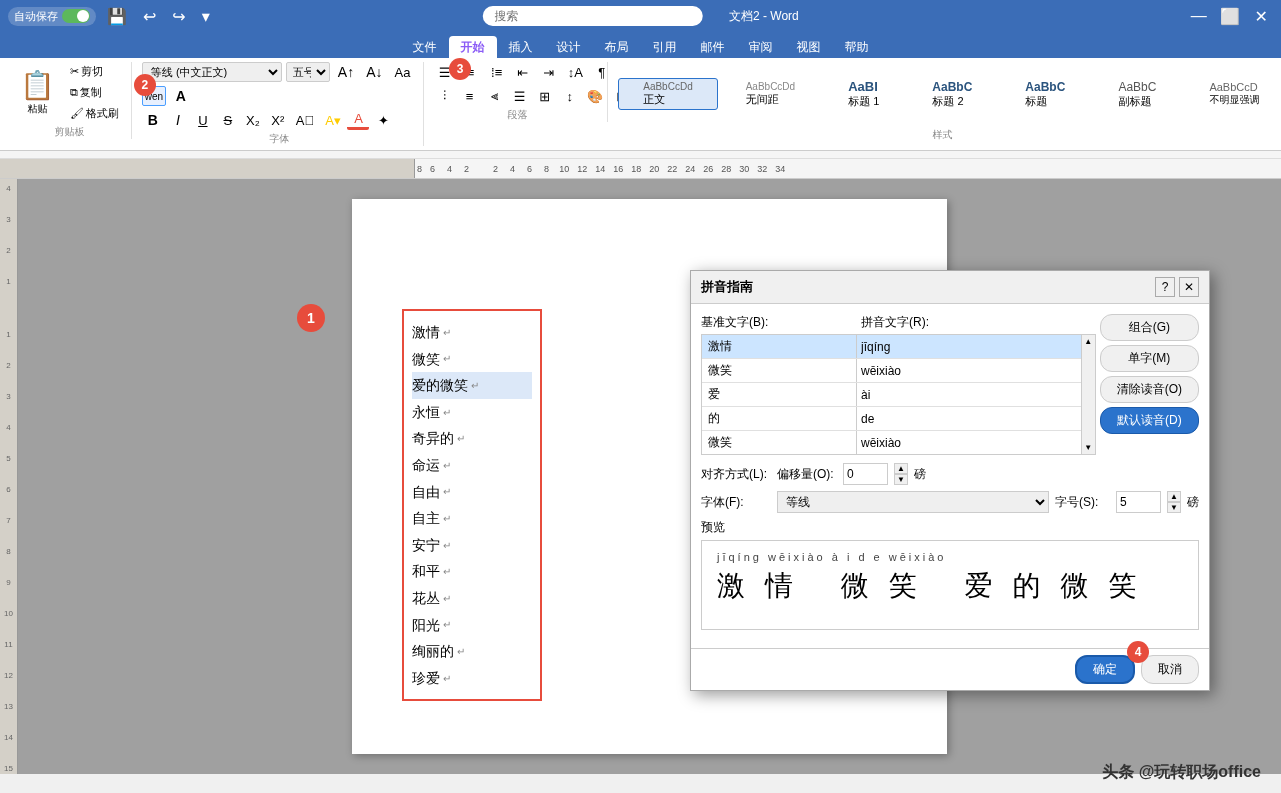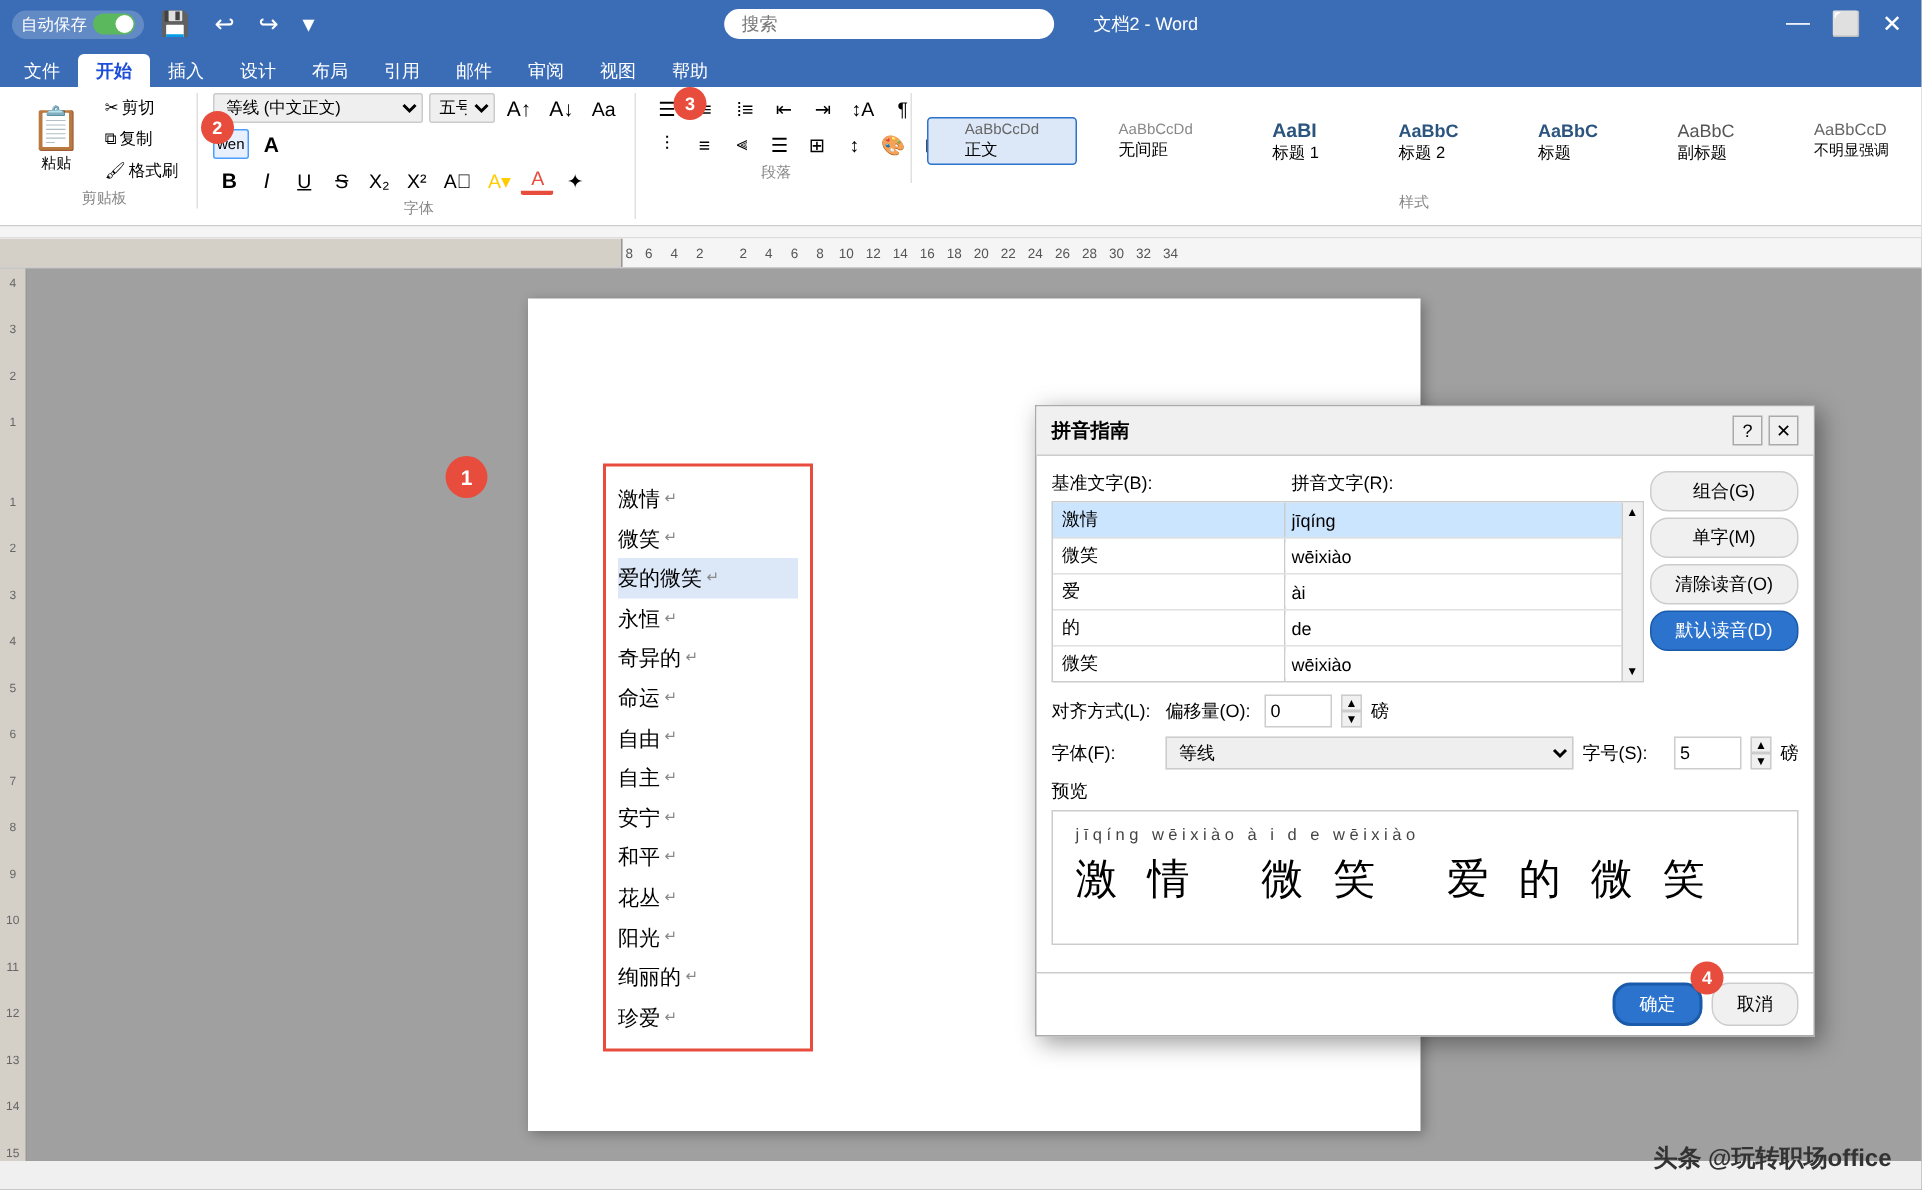--- a/index.html
+++ b/index.html
@@ -22,36 +22,37 @@
     .autosave-toggle { display: flex; align-items: center; gap: 4px; font-size: 11px; background: rgba(255,255,255,0.2); border-radius: 10px; padding: 2px 6px; }
     .toggle-switch { width: 28px; height: 14px; background: #5cb85c; border-radius: 7px; position: relative; cursor: pointer; }
     .toggle-switch::after { content: ''; width: 12px; height: 12px; background: white; border-radius: 50%; position: absolute; right: 1px; top: 1px; }
     .tb-icon-btn { background: none; border: none; color: white; cursor: pointer; font-size: 16px; padding: 2px 5px; display: flex; align-items: center; justify-content: center; }
 
     
     .ribbon-tabs {
       background: #3b6db7;
       display: flex;
       align-items: flex-end;
-      padding: 0 4px;
+      padding: 0 20px;
       height: 26px;
+      justify-content: center;
     }
     .ribbon-tab {
       padding: 4px 12px;
       font-size: 12px;
       color: white;
       cursor: pointer;
       border-radius: 4px 4px 0 0;
       height: 22px;
       display: flex;
       align-items: center;
     }
     .ribbon-tab.active {
       background: white;
-      color: #1d4ed8;
+      color: #8b5cf6;
       font-weight: bold;
     }
 
     
     .ribbon {
       background: white;
       border-bottom: 1px solid #ccc;
       padding: 4px 8px;
       display: flex;
       align-items: stretch;

